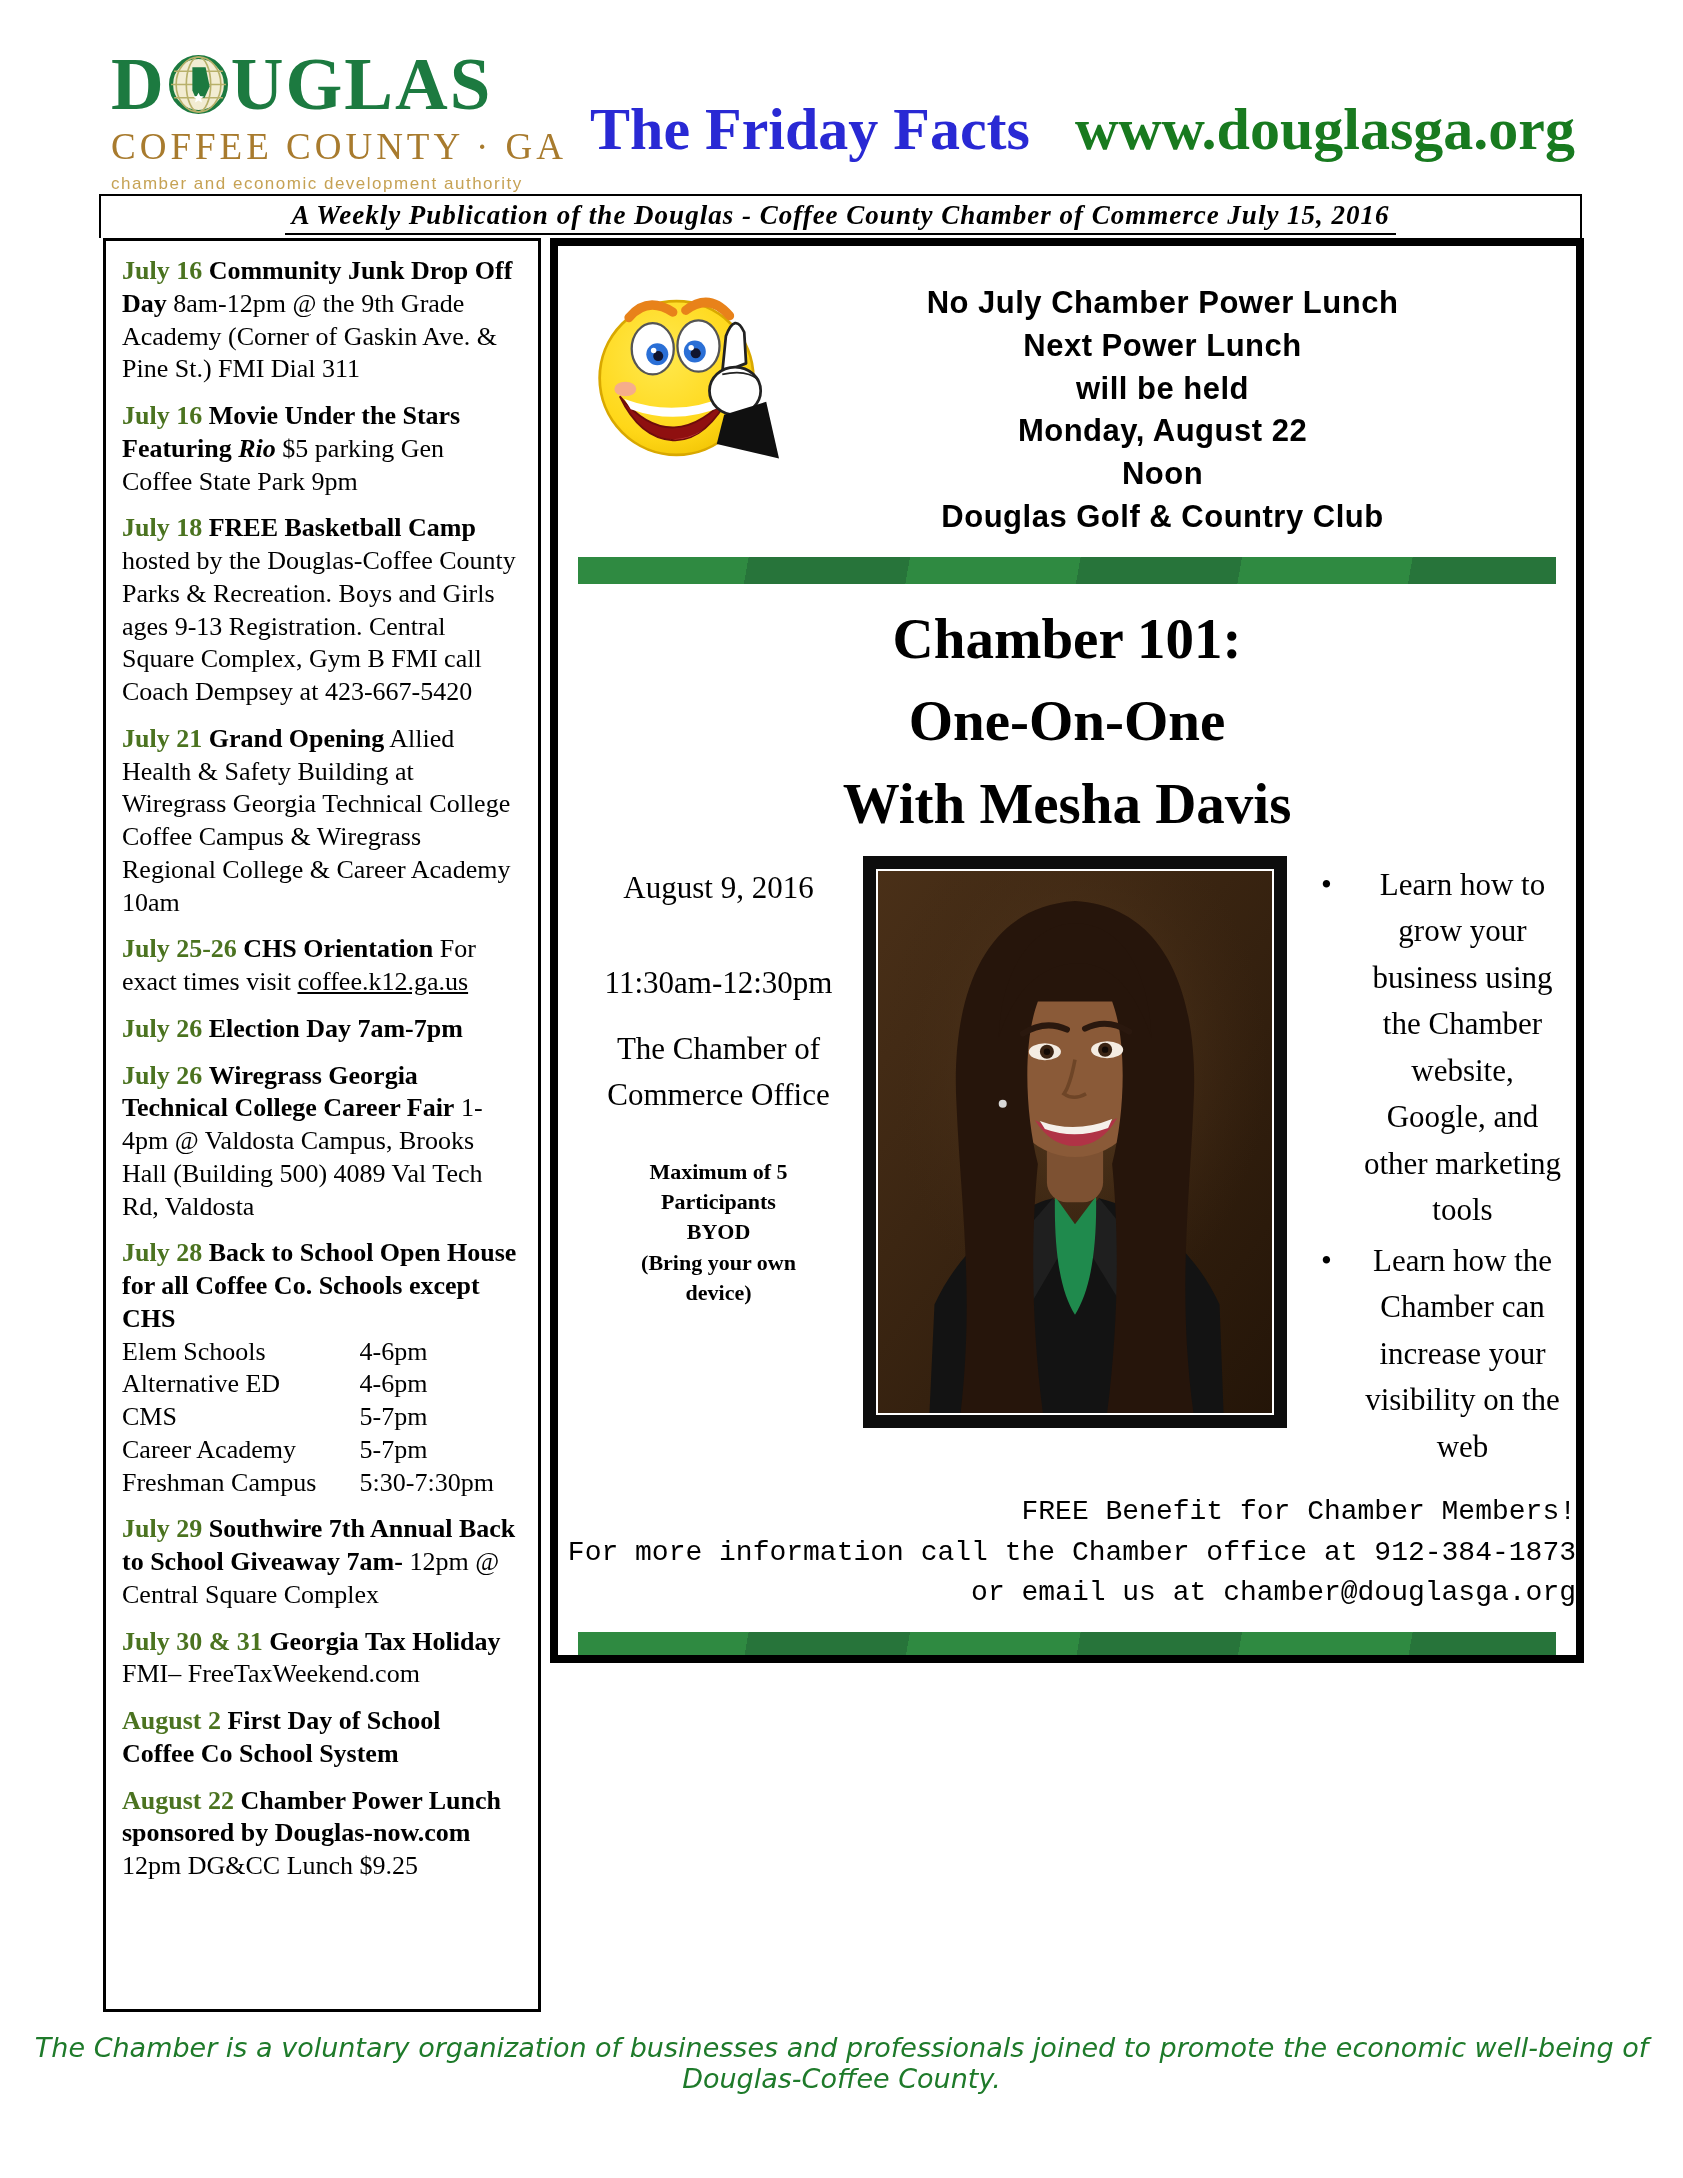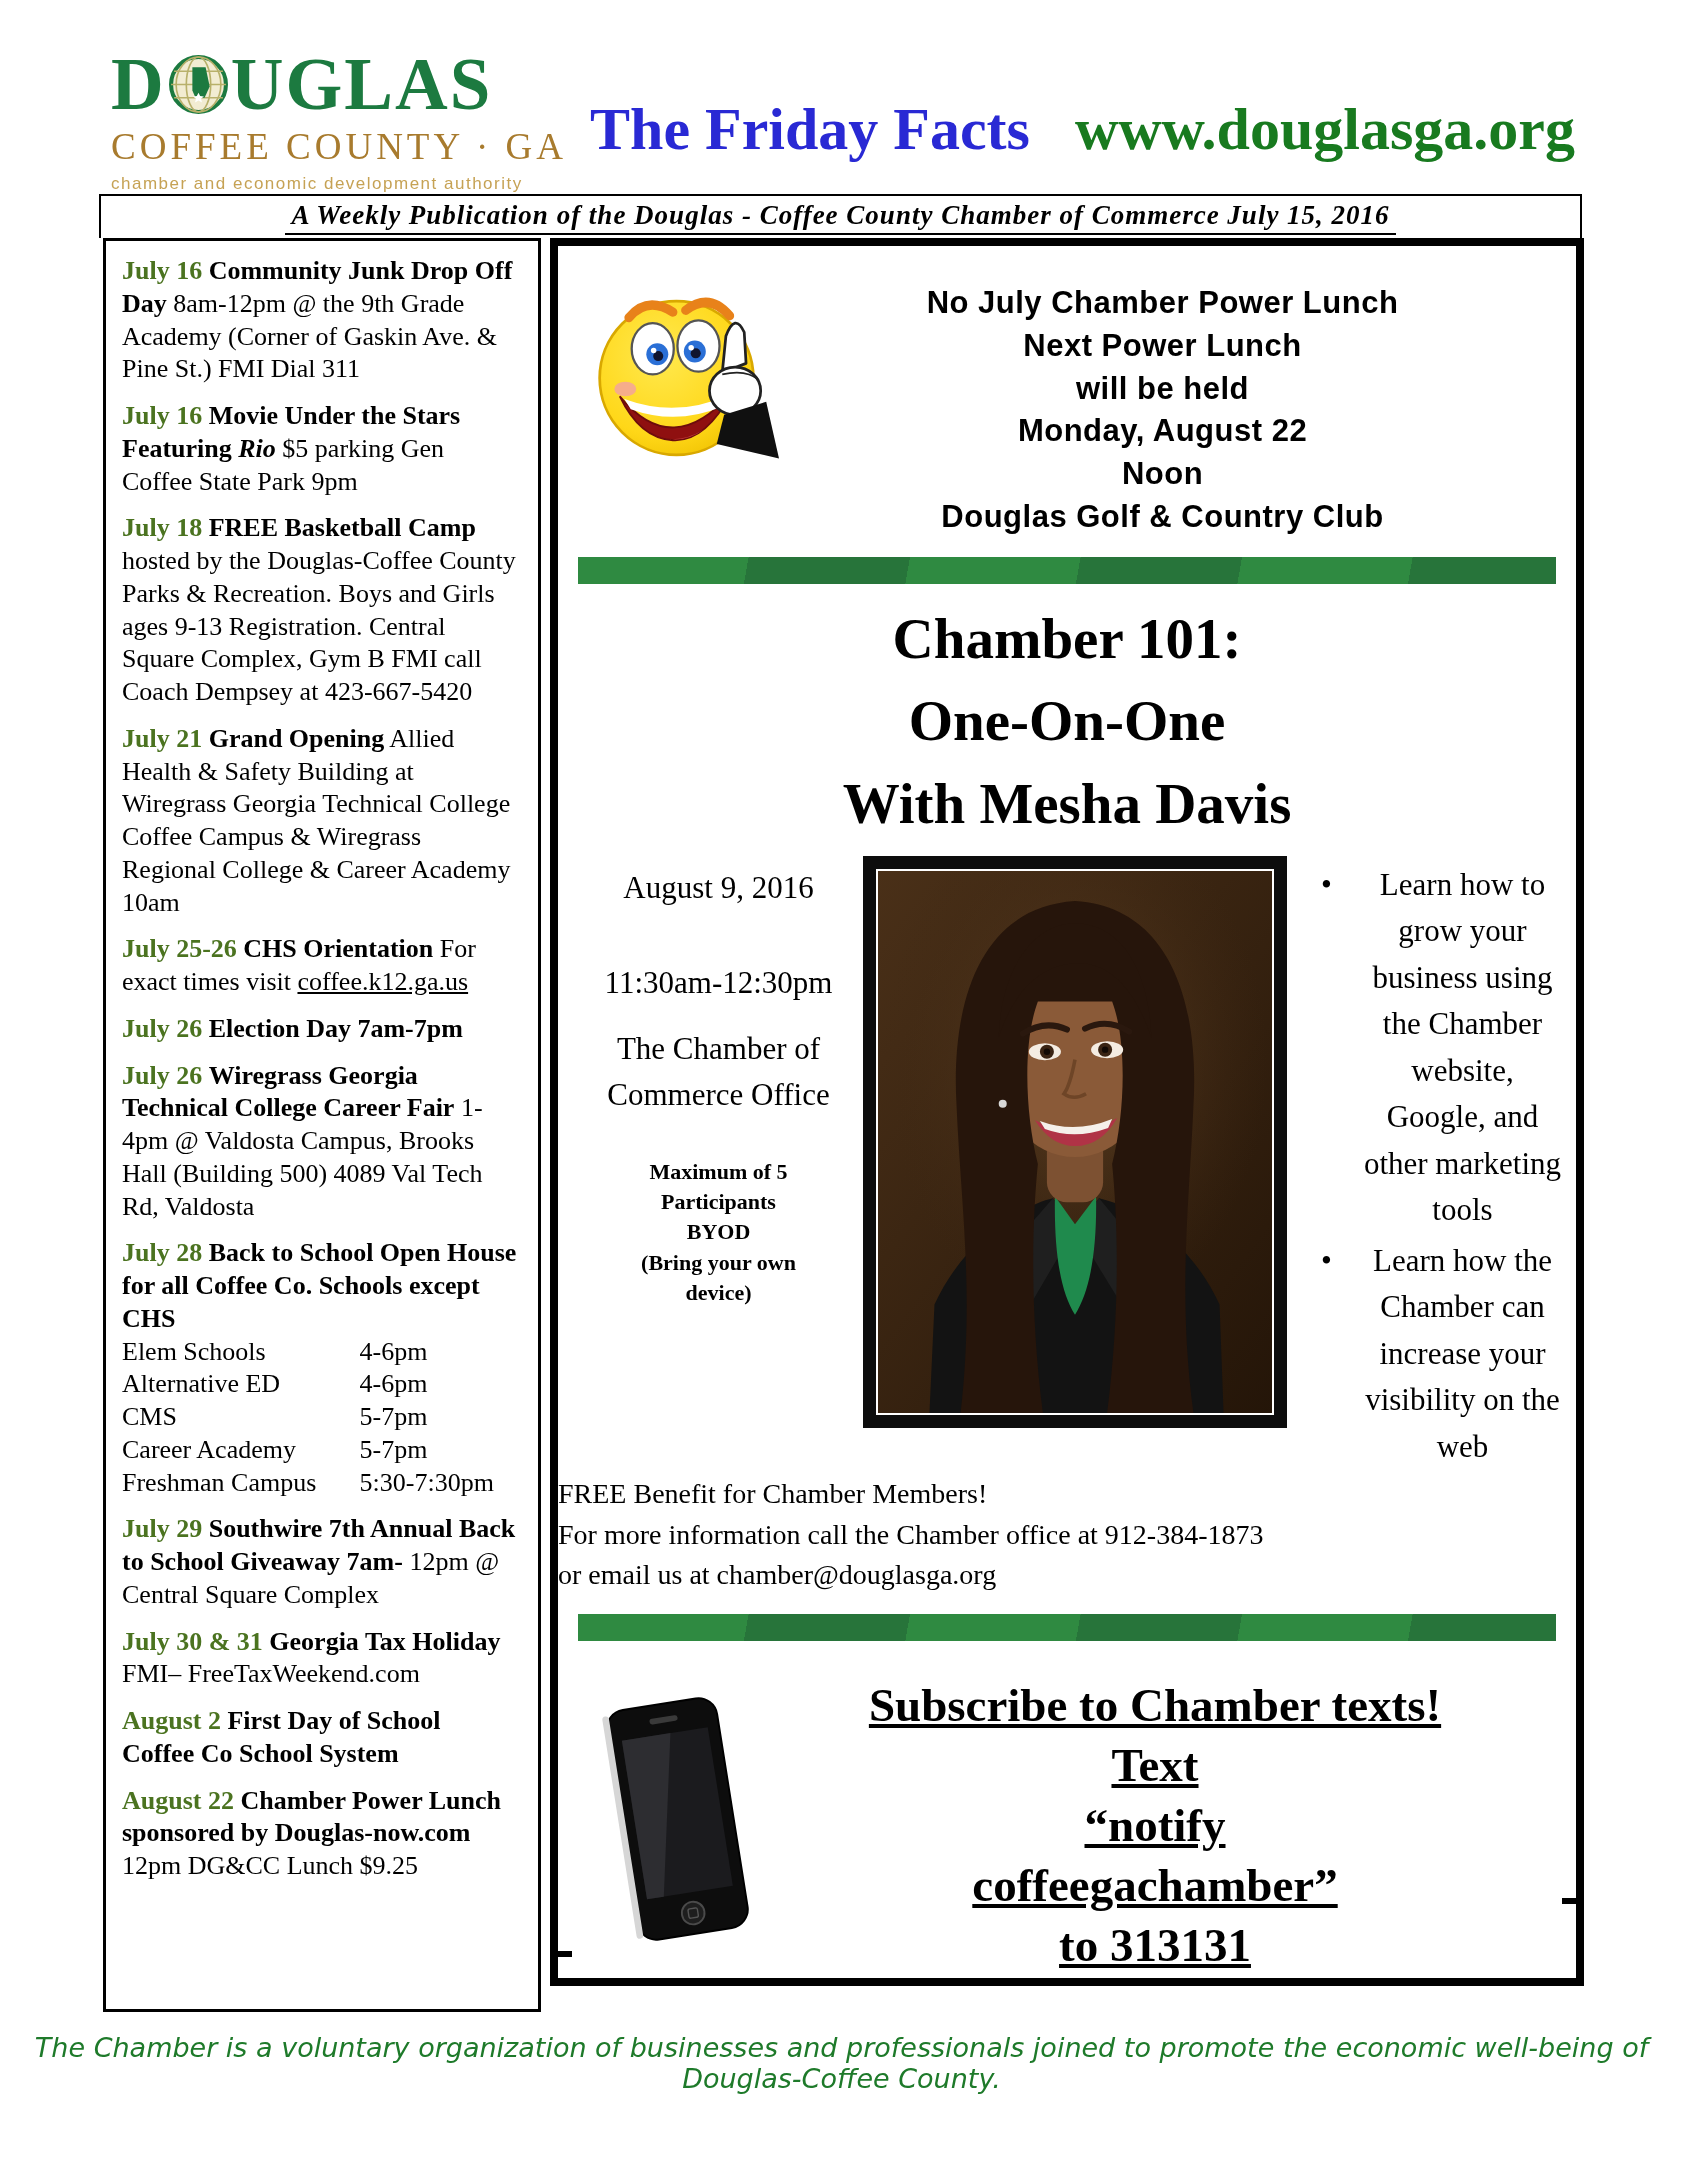--- a/index.html
+++ b/index.html
@@ -31,21 +31,21 @@
     border:3px solid #000;box-sizing:border-box;padding:14px 20px 0 16px;overflow:hidden;}
   .event{font-size:26px;line-height:1.26;margin-bottom:14px;}
   .ev-date{color:#4b7320;font-weight:bold;}
   .ev-bold{font-weight:bold;}
   .ev-italic{font-style:italic;}
   .ev-link{text-decoration:underline;color:#000;cursor:pointer;}
   .sched-row{display:flex;}
   .sched-row .sched-name{width:60%;}
 
   
-  .main-panel{position:absolute;left:550px;top:238px;width:1034px;height:1748px;
+  .main-panel{position:absolute;left:550px;top:238px;width:1034px;height:1425px;
     border:8px solid #000;box-sizing:border-box;overflow:hidden;background:#fff;}
   .power-row{display:flex;align-items:flex-start;padding:32px 30px 0 38px;}
   .smiley{width:183px;height:190px;flex:none;}
   .power-text{flex:1;text-align:center;font-family:"Liberation Sans",sans-serif;
     font-weight:bold;font-size:31px;line-height:1.38;padding-top:4px;letter-spacing:0.5px;}
   .green-bar{height:27px;margin:18px 20px 0 20px;
     background:repeating-linear-gradient(100deg,#2f8a41 0 168px,#27743a 168px 327px);}
   .headline{text-align:center;font-size:57px;font-weight:bold;line-height:1.45;margin-top:14px;}
   .info-row{display:flex;margin-top:10px;padding:0 12px 0 16px;position:relative;}
   .info-col{width:289px;flex:none;text-align:center;font-size:31px;}
@@ -53,21 +53,21 @@
   .info-time{margin-top:59px;}
   .info-loc{margin-top:25px;line-height:1.5;}
   .info-max{margin-top:38px;font-weight:bold;font-size:22px;line-height:1.38;}
   .photo-frame{width:424px;height:572px;flex:none;background:#0d0d0d;padding:13px;box-sizing:border-box;}
   .photo-inner{width:100%;height:100%;border:2px solid #fff;box-sizing:border-box;overflow:hidden;}
   .photo-inner svg{display:block;width:100%;height:100%;}
   .bullets-col{flex:1;padding-left:24px;font-size:31px;text-align:center;}
   ul.bullets{list-style:none;margin:6px 0 0 0;padding:0;}
   .bullets li{position:relative;padding-left:50px;line-height:1.5;margin-bottom:4px;}
   .bullets li::before{content:"•";position:absolute;left:10px;top:0;}
-  .benefit{text-align:left;font-size:28px;line-height:1.45;}
+  .benefit{text-align:right;font-size:28px;line-height:1.45;margin-top:18px;font-family:Liberation Mono, monospace;}
   .subscribe-row{display:flex;align-items:flex-start;margin-top:34px;padding:0 30px 0 36px;}
   .phone{width:170px;height:265px;flex:none;margin-top:16px;}
   .subscribe-text{flex:1;text-align:center;font-weight:bold;font-size:47px;line-height:1.28;text-decoration:underline;}
   .dash-mark{position:absolute;width:16px;height:6px;background:#000;}
   .dash-left{left:-2px;top:1095px;}
   .dash-right{right:-2px;top:1042px;}
 
   
   .footer{position:absolute;left:0;top:2032px;width:100%;text-align:center;
     color:#1e7a2a;font-style:italic;font-size:27px;font-family:"DejaVu Sans",sans-serif;}

